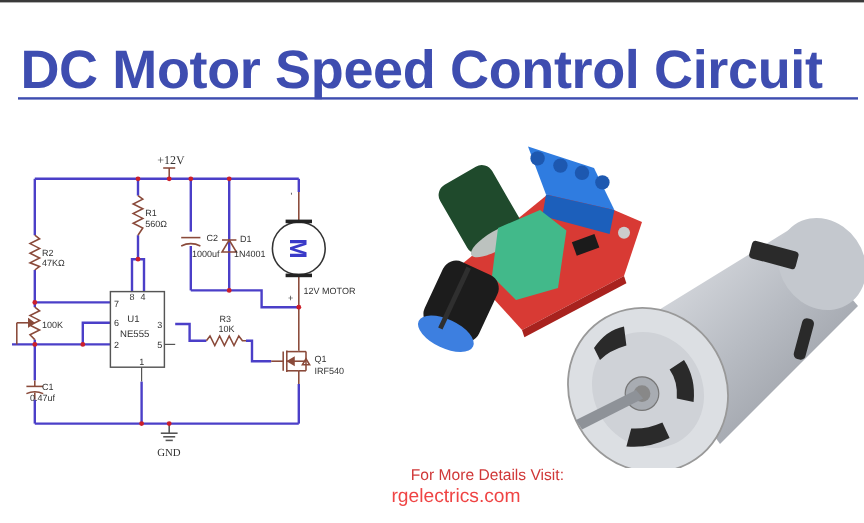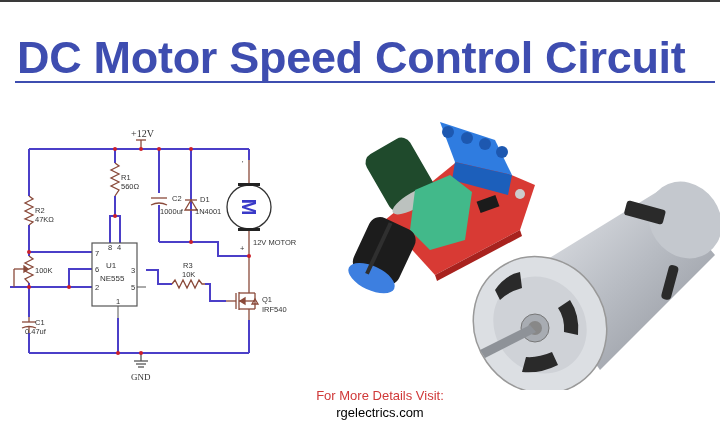--- a/index.html
+++ b/index.html
@@ -10,26 +10,26 @@
   .topbar { position: absolute; left: 0; top: 0; width: 720px; height: 2px; background: #3a3a3a; }
   .title {
     position: absolute; left: 17px; top: 33px; width: 700px;
     font-family: Liberation Sans, sans-serif; font-weight: bold;
     font-size: 45px; letter-spacing: -0.3px; color: #3e4db0; line-height: 50px;
     white-space: nowrap;
   }
   .title-underline { position: absolute; left: 15px; top: 81px; width: 700px; height: 2px; background: #3e4db0; }
   .schematic { position: absolute; left: 0; top: 0; }
   .visit {
-    position: absolute; left: 290px; top: 388px; width: 180px; text-align: center;
+    position: absolute; left: 290px; top: 388px; width: 180px; text-align: right;
     font-size: 13px; color: #d03838; font-family: "Liberation Sans", sans-serif;
   }
   .site {
     position: absolute; left: 290px; top: 405px; width: 180px; text-align: center;
-    font-size: 13px; color: #000000; font-family: "Liberation Sans", sans-serif;
+    font-size: 16px; color: #ef4444; font-family: "Liberation Sans", sans-serif;
   }
   .photo { position: absolute; }
 </style>
 </head>
 <body>
 
 <div class="topbar"></div>
 
 <div class="title">DC Motor Speed Control Circuit</div>
 <div class="title-underline"></div>

